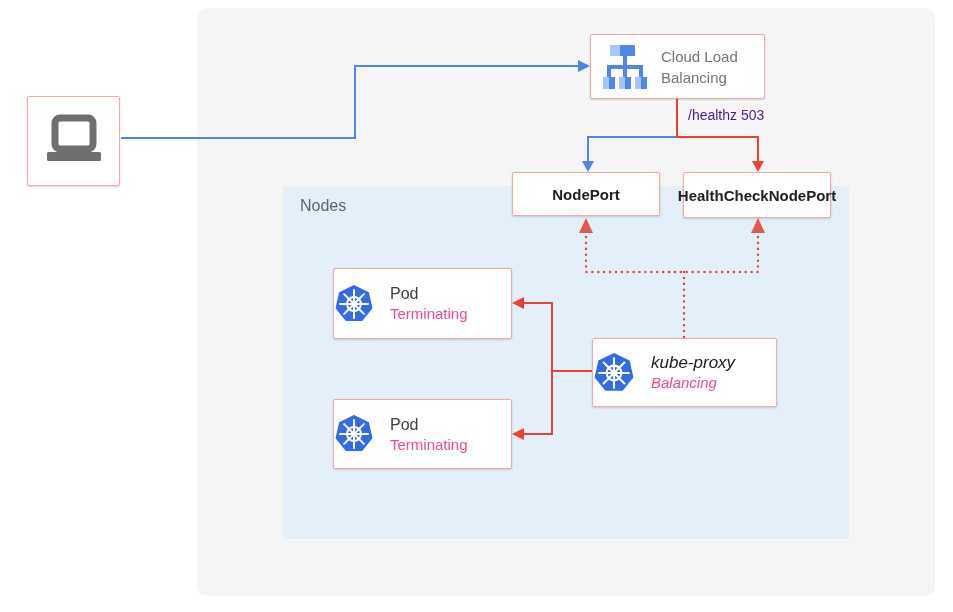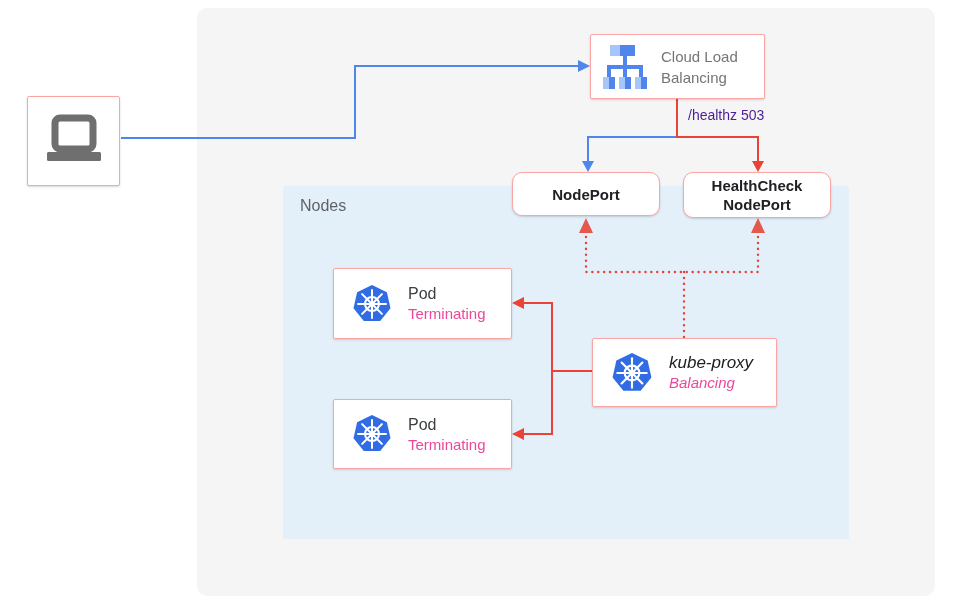--- a/index.html
+++ b/index.html
@@ -20,24 +20,24 @@
   }
   svg.wires{position:absolute;left:0;top:0;pointer-events:none;}
   .box{
     position:absolute;background:#ffffff;border:1px solid #fca5a5;border-radius:2px;
     box-shadow:0 1px 2px rgba(0,0,0,.10),0 1px 3px rgba(0,0,0,.06);
     box-sizing:border-box;display:flex;align-items:center;
   }
   .laptop-box{left:27px;top:96px;width:93px;height:90px;justify-content:center;}
   .clb-box{left:590px;top:34px;width:175px;height:65px;padding:0 8px;}
   .clb-text{margin-left:10px;font-size:15px;line-height:21px;color:#757575;}
-  .port-box{justify-content:center;text-align:center;font-weight:bold;font-size:15px;color:#202124;line-height:19px;border-radius:10px;}
+  .port-box{justify-content:center;text-align:center;font-weight:bold;font-size:15px;color:#202124;line-height:19px;}
   .nodeport-box{left:512px;top:172px;width:148px;height:44px;}
-  .hc-box{left:683px;top:172px;width:148px;height:46px;flex-direction:column;}
-  .entity-box{padding-left:18px;}
+  .hc-box{left:683px;top:172px;width:148px;height:46px;flex-direction:row;}
+  .entity-box{}
   .pod1-box{left:333px;top:268px;width:179px;height:71px;}
   .pod2-box{left:333px;top:399px;width:179px;height:70px;}
   .kp-box{left:592px;top:338px;width:185px;height:69px;font-style:italic;}
   .entity-text{margin-left:16px;}
   .entity-title{font-size:16px;color:#3c4043;line-height:21px;}
   .kp-box .entity-title{font-size:17px;color:#202124;}
   .entity-sub{font-size:15px;color:#ec4899;line-height:20px;}
   .healthz{
     position:absolute;left:688px;top:107px;font-size:14px;font-weight:normal;color:#4c1d95;
   }

